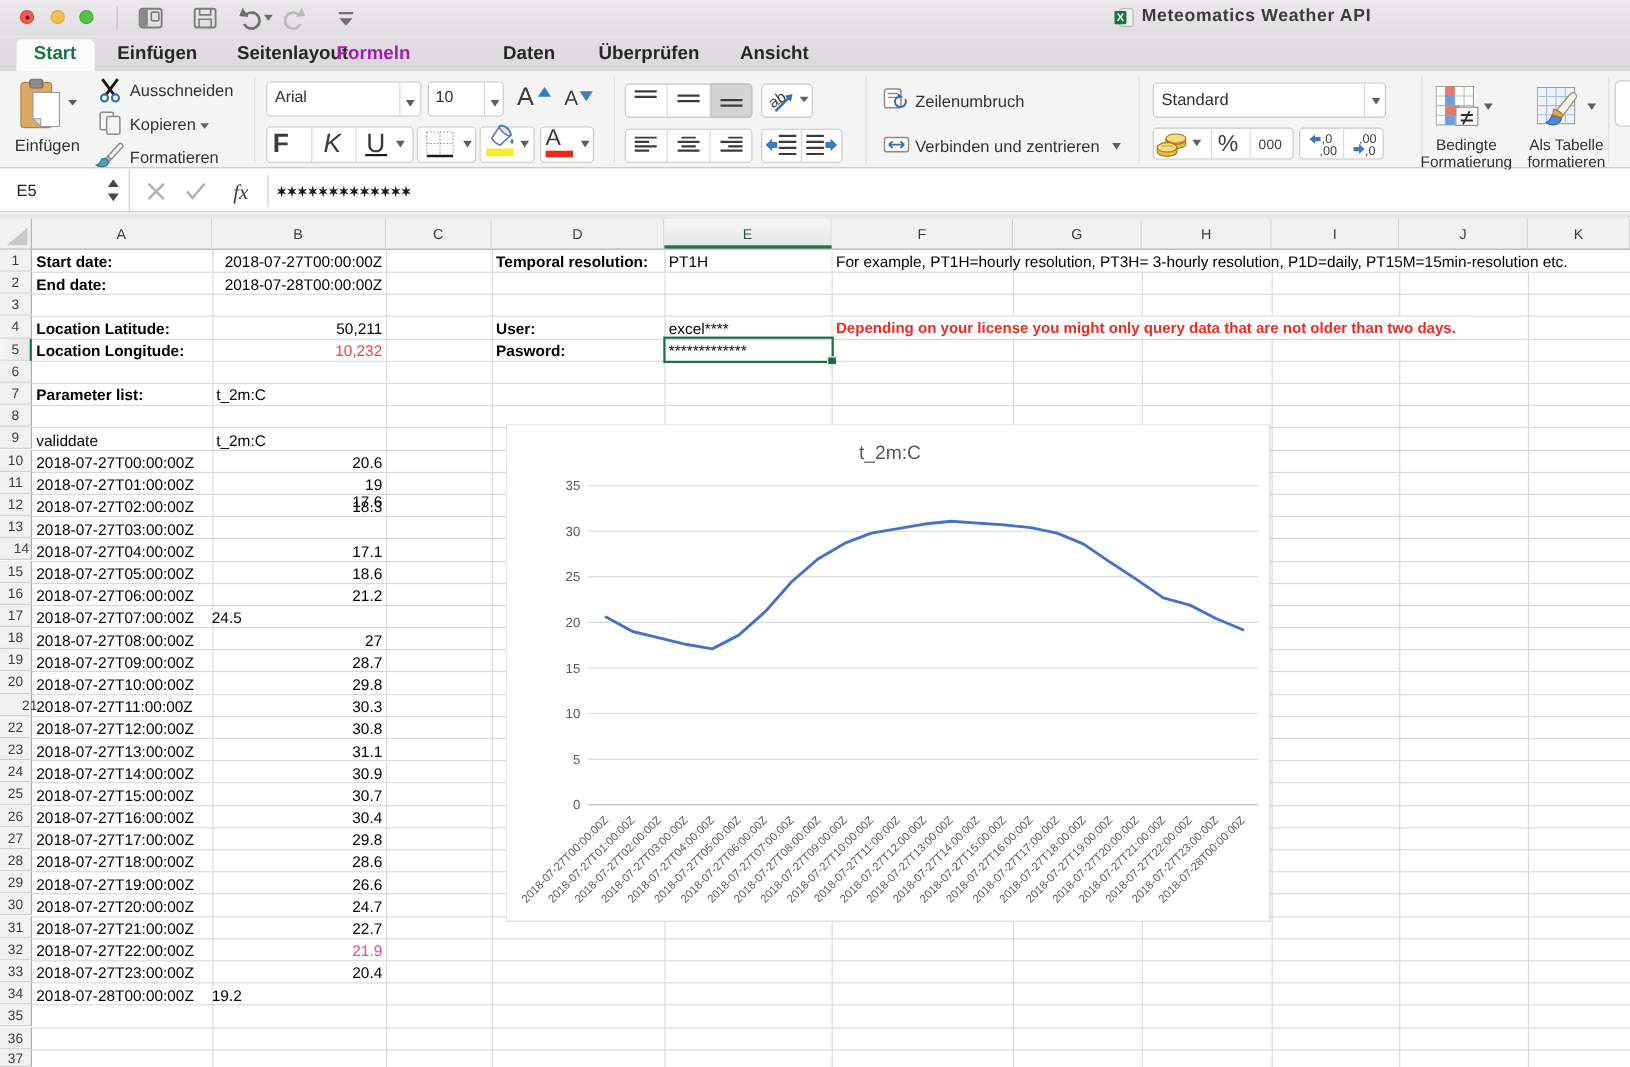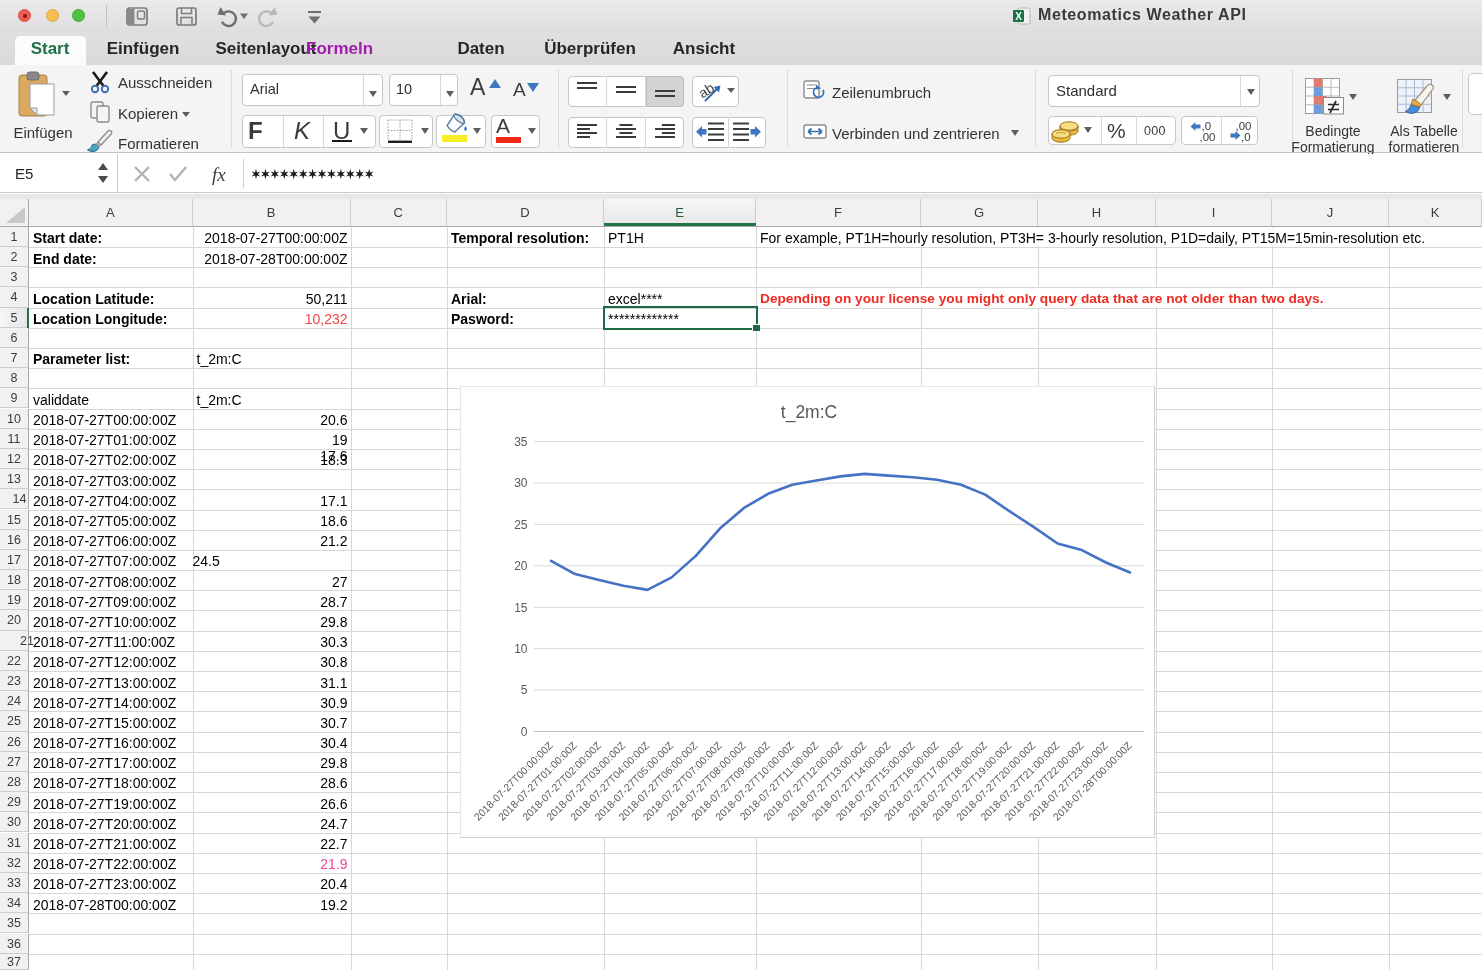--- a/index.html
+++ b/index.html
@@ -394,21 +394,21 @@
 <div class="abs" style="left:757px;top:288.4px;width:578px;height:18.2px;background:#fff;"></div>
 <div class="abs ct b" style="left:33px;top:226.8px;color:#000;">Start date:</div>
 <div class="abs ct" style="left:192.5px;width:155.0px;text-align:right;top:226.8px;color:#000;">2018-07-27T00:00:00Z</div>
 <div class="abs ct b" style="left:451px;top:226.8px;color:#000;">Temporal resolution:</div>
 <div class="abs ct" style="left:608px;top:226.8px;color:#000;">PT1H</div>
 <div class="abs ct" style="left:760px;top:226.8px;color:#000;">For example, PT1H=hourly resolution, PT3H= 3-hourly resolution, P1D=daily, PT15M=15min-resolution etc.</div>
 <div class="abs ct b" style="left:33px;top:247.0px;color:#000;">End date:</div>
 <div class="abs ct" style="left:192.5px;width:155.0px;text-align:right;top:247.0px;color:#000;">2018-07-28T00:00:00Z</div>
 <div class="abs ct b" style="left:33px;top:287.4px;color:#000;">Location Latitude:</div>
 <div class="abs ct" style="left:192.5px;width:155.0px;text-align:right;top:287.4px;color:#000;">50,211</div>
-<div class="abs ct b" style="left:451px;top:287.4px;color:#000;">Arial:</div>
+<div class="abs ct b" style="left:451px;top:287.4px;color:#000;">User:</div>
 <div class="abs ct" style="left:608px;top:287.4px;color:#000;">excel****</div>
 <div class="abs ct b" style="left:760px;top:287.4px;color:#ee2c23;font-size:13.7px;">Depending on your license you might only query data that are not older than two days.</div>
 <div class="abs ct b" style="left:33px;top:307.6px;color:#000;">Location Longitude:</div>
 <div class="abs ct" style="left:192.5px;width:155.0px;text-align:right;top:307.6px;color:#ef4444;">10,232</div>
 <div class="abs ct b" style="left:451px;top:307.6px;color:#000;">Pasword:</div>
 <div class="abs" style="left:608px;top:310.6px;font-size:14px;color:#000;">*************</div>
 <div class="abs ct b" style="left:33px;top:347.9px;color:#000;">Parameter list:</div>
 <div class="abs ct" style="left:196.5px;top:347.9px;color:#000;">t_2m:C</div>
 <div class="abs ct" style="left:33px;top:388.3px;color:#000;">validdate</div>
 <div class="abs ct" style="left:196.5px;top:388.3px;color:#000;">t_2m:C</div>
@@ -454,21 +454,21 @@
 <div class="abs ct" style="left:192.5px;width:155.0px;text-align:right;top:792.1px;color:#000;">26.6</div>
 <div class="abs ct" style="left:33px;top:812.3px;color:#000;">2018-07-27T20:00:00Z</div>
 <div class="abs ct" style="left:192.5px;width:155.0px;text-align:right;top:812.3px;color:#000;">24.7</div>
 <div class="abs ct" style="left:33px;top:832.5px;color:#000;">2018-07-27T21:00:00Z</div>
 <div class="abs ct" style="left:192.5px;width:155.0px;text-align:right;top:832.5px;color:#000;">22.7</div>
 <div class="abs ct" style="left:33px;top:852.7px;color:#000;">2018-07-27T22:00:00Z</div>
 <div class="abs ct" style="left:192.5px;width:155.0px;text-align:right;top:852.7px;color:#ec4899;">21.9</div>
 <div class="abs ct" style="left:33px;top:872.9px;color:#000;">2018-07-27T23:00:00Z</div>
 <div class="abs ct" style="left:192.5px;width:155.0px;text-align:right;top:872.9px;color:#000;">20.4</div>
 <div class="abs ct" style="left:33px;top:893.1px;color:#000;">2018-07-28T00:00:00Z</div>
-<div class="abs ct" style="left:192.5px;width:155.0px;text-align:right;top:893.1px;color:#000;">19.2</div>
+<div class="abs ct" style="left:192.5px;width:155.0px;top:893.1px;color:#000;">19.2</div>
 <svg class="abs" style="left:460px;top:385.5px;" width="695.5" height="452.5" viewBox="460 385.5 695.5 452.5">
     <rect x="460" y="385.5" width="694.5" height="451.5" fill="#fff" stroke="#d2d1d2"></rect>
     <text x="809" y="417" font-size="17.5" fill="#575757" text-anchor="middle" font-family="Liberation Sans">t_2m:C</text>
     <line x1="534" y1="731.0" x2="1144" y2="731.0" stroke="#bfbfbf" stroke-width="1"></line>
     <text x="527.5" y="735.2" font-size="12" fill="#595959" text-anchor="end" font-family="Liberation Sans">0</text>
     <line x1="534" y1="689.6" x2="1144" y2="689.6" stroke="#d9d9d9" stroke-width="1"></line>
     <text x="527.5" y="693.8" font-size="12" fill="#595959" text-anchor="end" font-family="Liberation Sans">5</text>
     <line x1="534" y1="648.2" x2="1144" y2="648.2" stroke="#d9d9d9" stroke-width="1"></line>
     <text x="527.5" y="652.4" font-size="12" fill="#595959" text-anchor="end" font-family="Liberation Sans">10</text>
     <line x1="534" y1="606.8" x2="1144" y2="606.8" stroke="#d9d9d9" stroke-width="1"></line>

